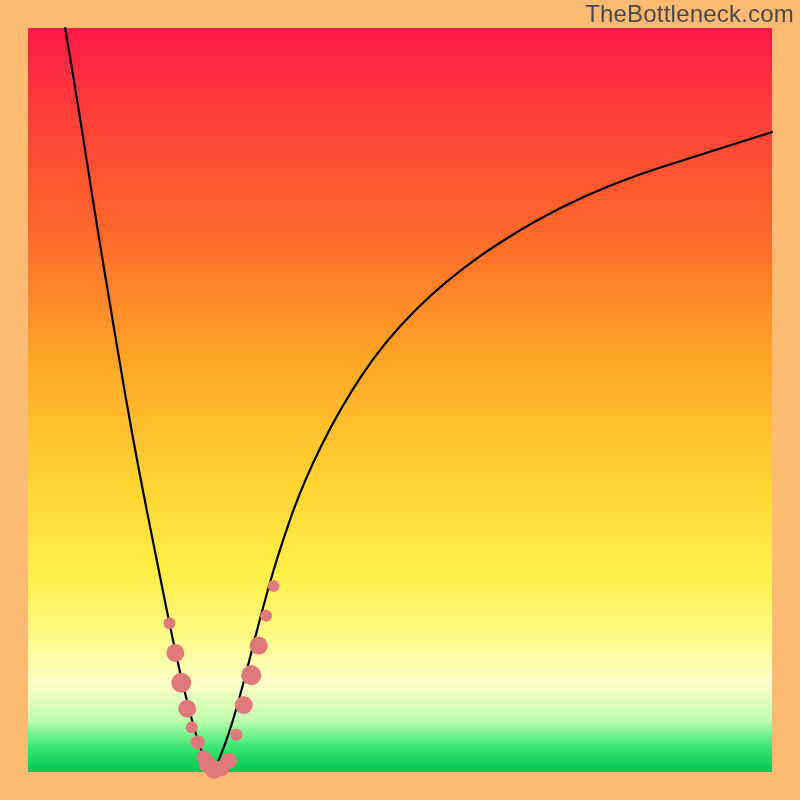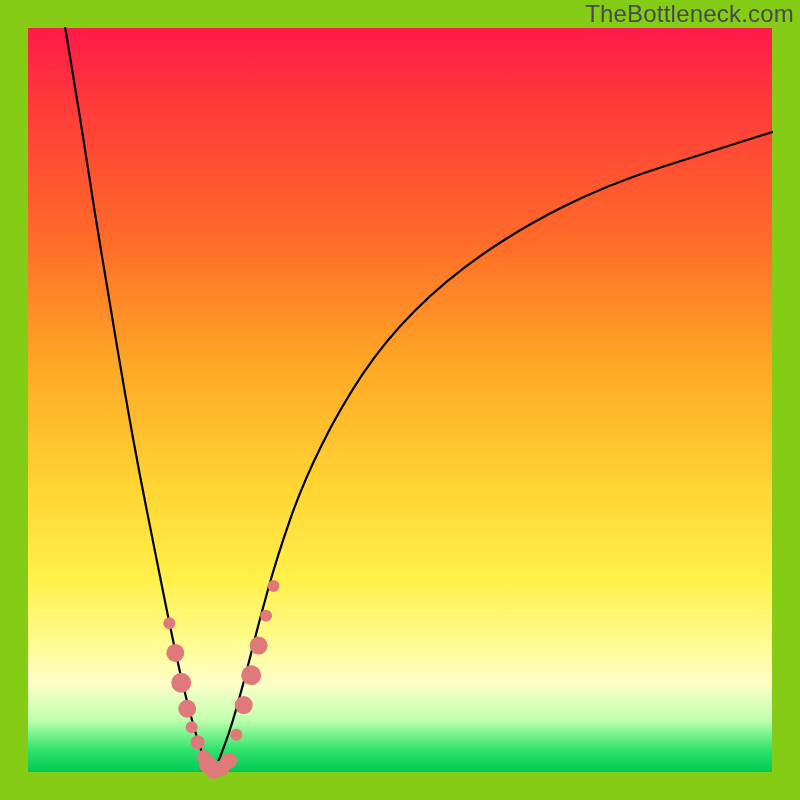--- a/index.html
+++ b/index.html
@@ -10,21 +10,21 @@
     overflow: hidden;
     background: #000;
     font-family: Arial, Helvetica, sans-serif;
   }
   .frame {
     position: absolute;
     top: 0;
     left: 0;
     width: 800px;
     height: 800px;
-    background: #84cc16;
+    background: #fdba74;
   }
   .plot-area {
     position: absolute;
     top: 28px;
     left: 28px;
     width: 744px;
     height: 744px;
     background: linear-gradient(
       to bottom,
       #ff1a4a 0%,

